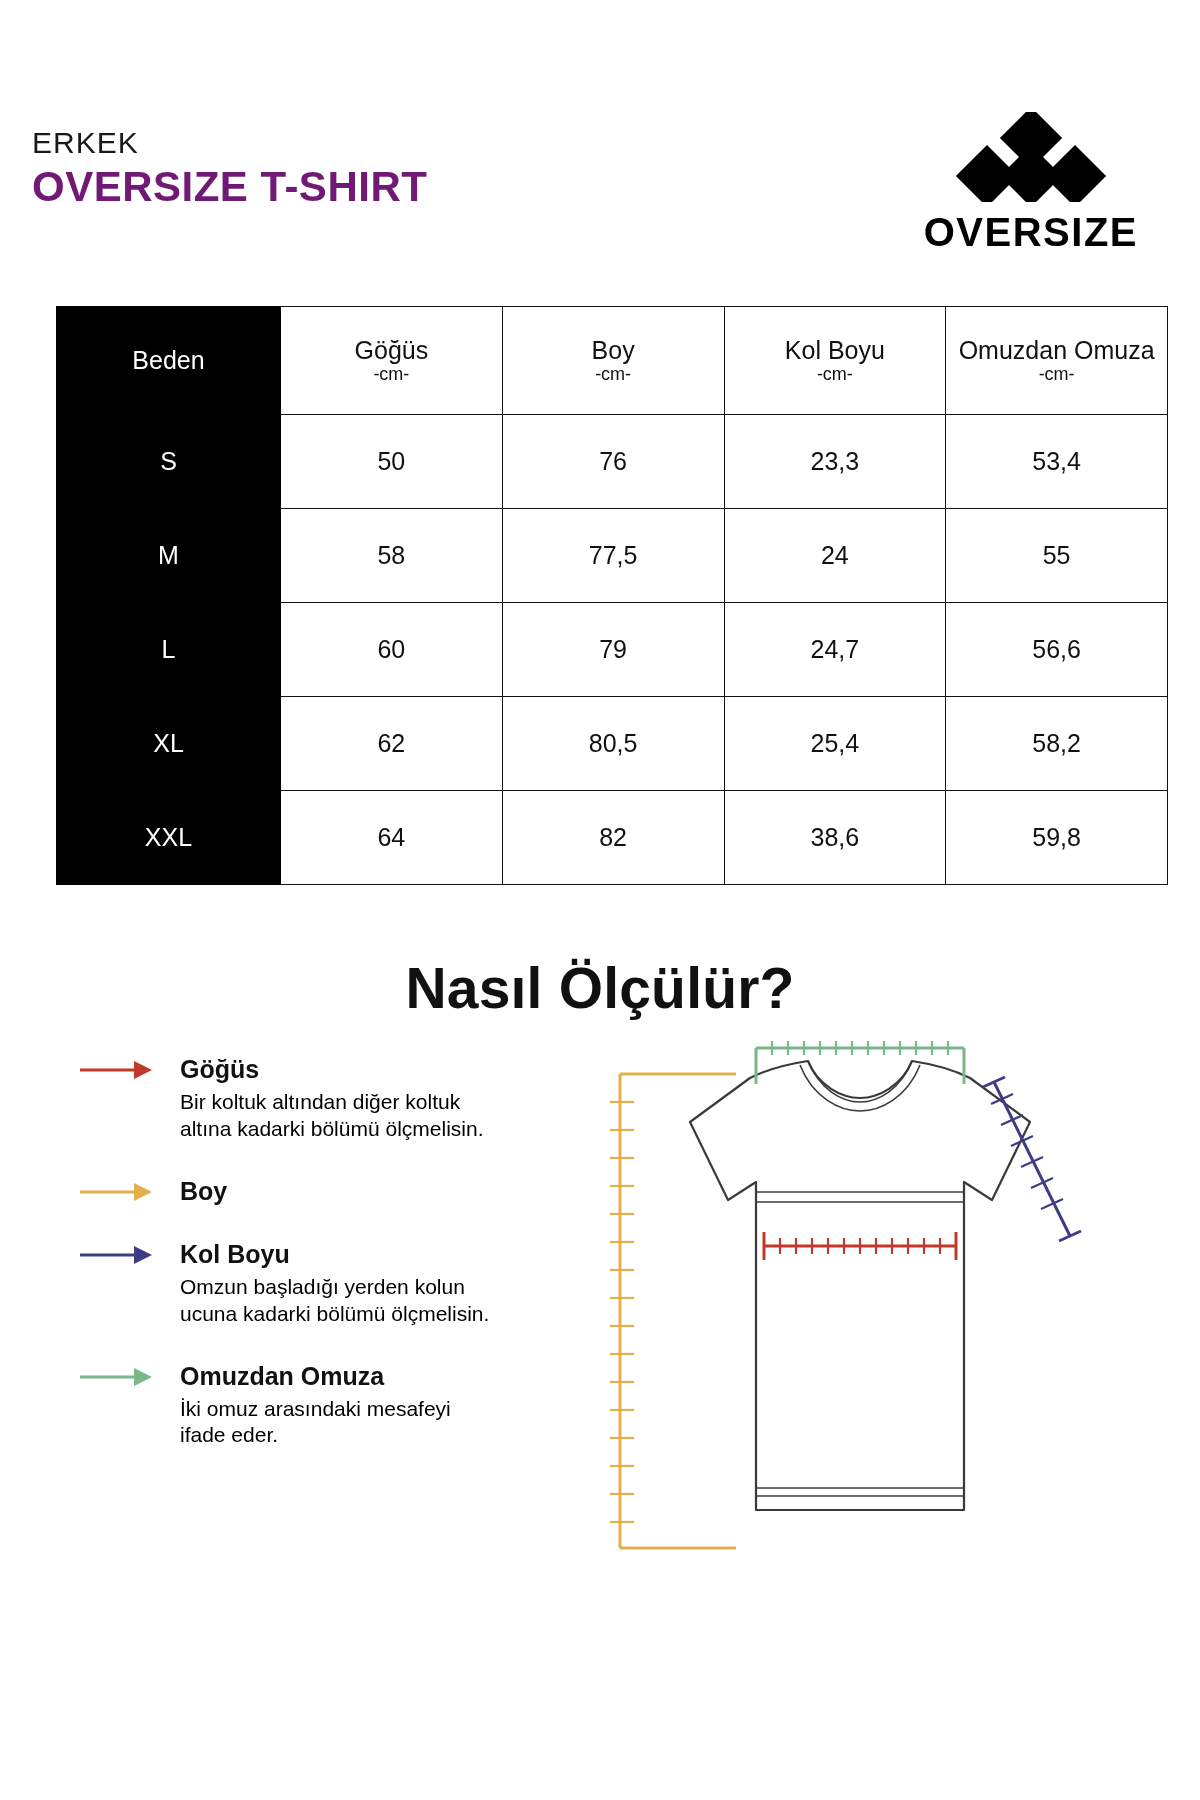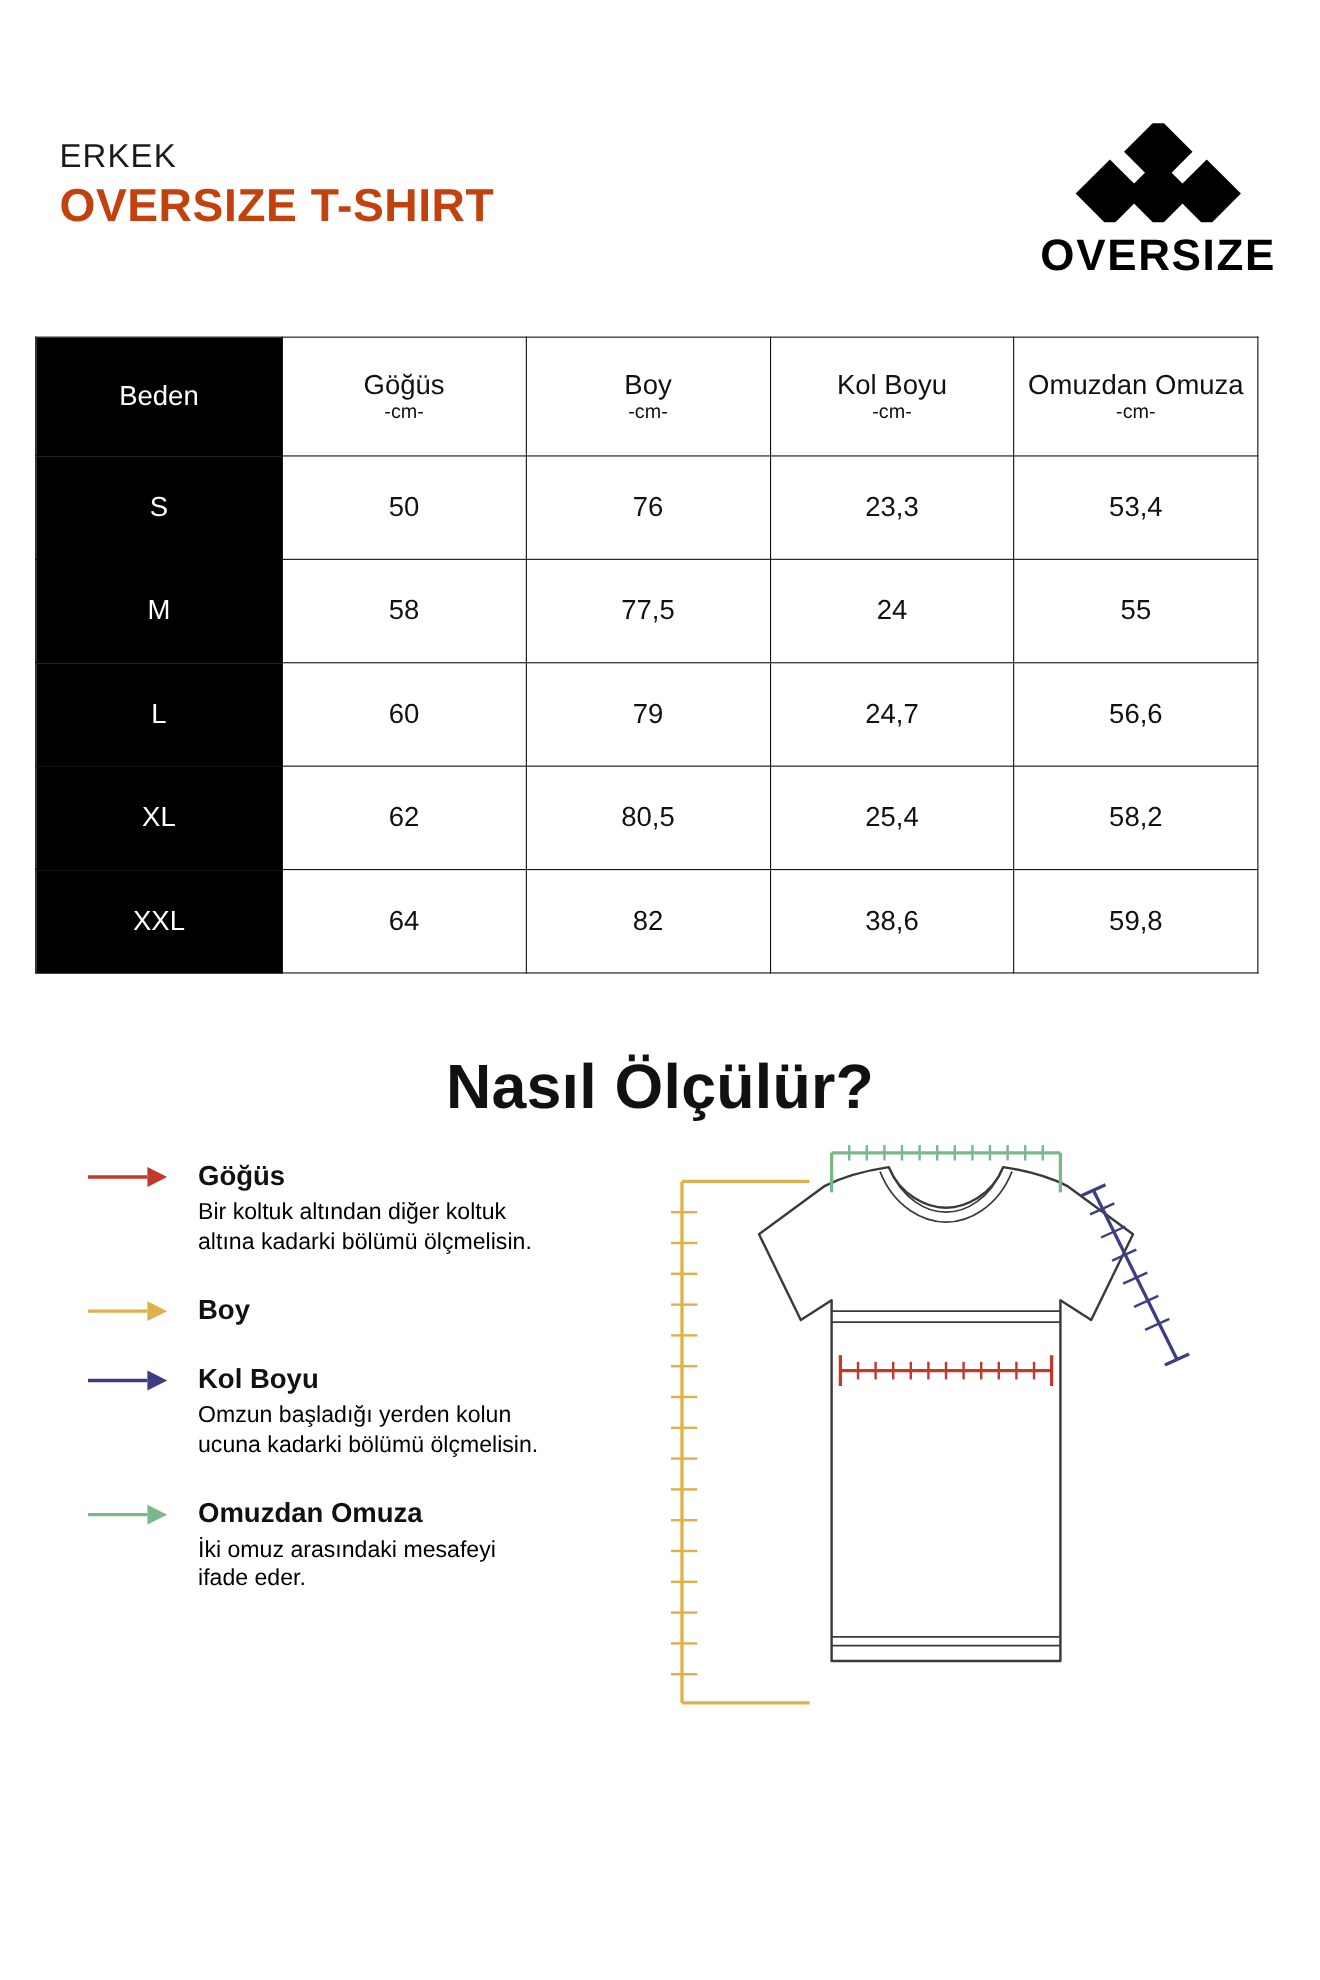--- a/index.html
+++ b/index.html
@@ -13,40 +13,40 @@
   .page {
     position: relative;
     width: 1200px; height: 1800px;
     overflow: hidden;
     background: #ffffff;
   }
 
   
   .header {
     position: absolute;
-    left: 54px; top: 112px;
+    left: 32px; top: 112px;
     width: 1112px;
     display: flex;
     justify-content: space-between;
     align-items: flex-start;
   }
   .title-block { padding-top: 14px; }
   .title-small {
     font-size: 30px;
     letter-spacing: 1px;
     font-weight: 400;
     color: #1a1a1a;
     line-height: 1.1;
     margin-bottom: 6px;
   }
   .title-big {
     font-size: 42px;
     font-weight: 700;
     letter-spacing: 0.5px;
-    color: #c2410c;
+    color: #701a75;
     line-height: 1.05;
   }
 
   .brand-block {
     text-align: center;
     padding-right: 6px;
   }
   .logo-diamonds {
     display: block;
     margin: 0 auto 10px auto;
@@ -55,21 +55,21 @@
     font-size: 40px;
     font-weight: 700;
     letter-spacing: 1.5px;
     color: #000;
     line-height: 1;
   }
 
   
   .table-wrap {
     position: absolute;
-    left: 32px; top: 306px;
+    left: 56px; top: 306px;
     width: 1112px;
   }
   table.size-table {
     border-collapse: collapse;
     width: 100%;
     table-layout: fixed;
   }
   table.size-table th, table.size-table td {
     border: 1px solid #111;
     text-align: center;

